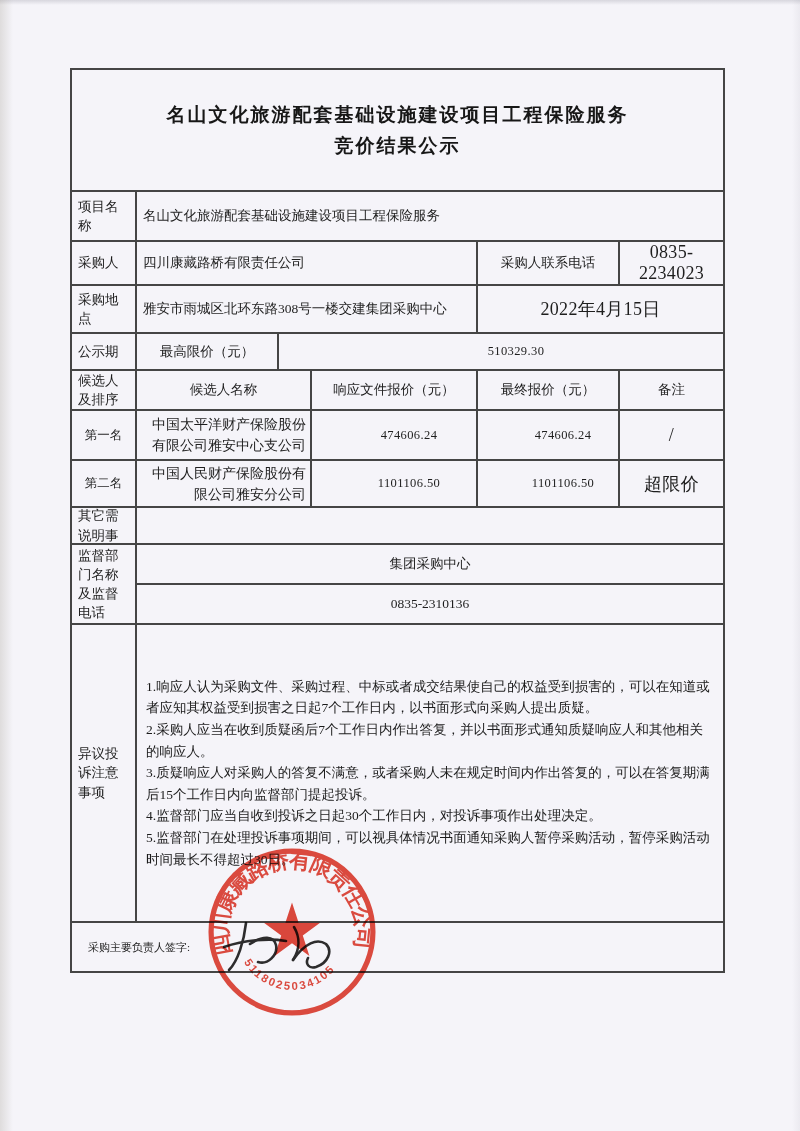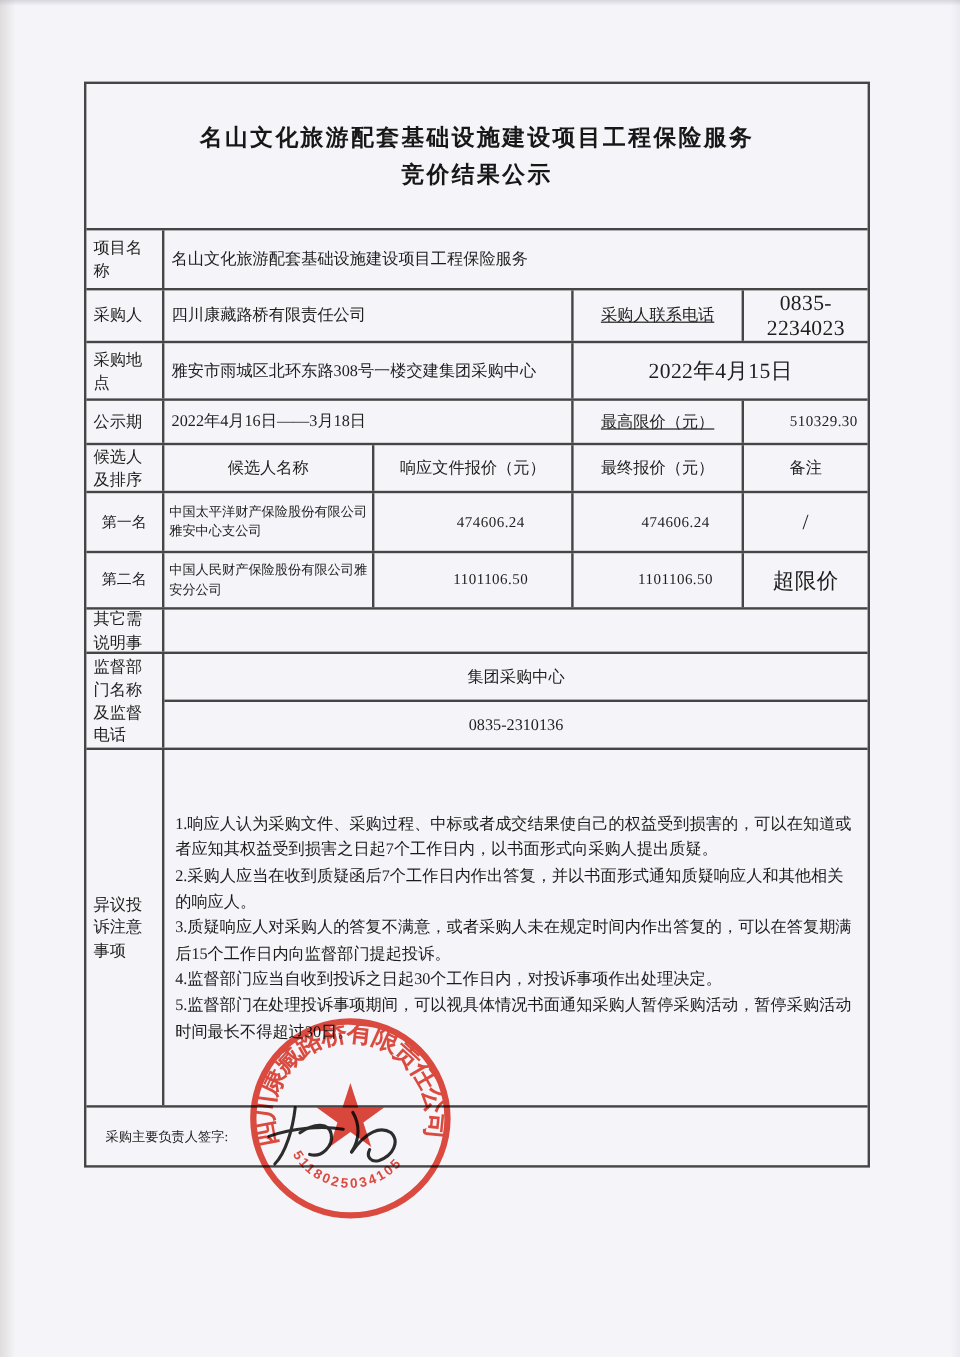--- a/index.html
+++ b/index.html
@@ -32,40 +32,40 @@
   .row:first-child { border-top: none; }
   .cell { border-left: 2px solid #454545; display: flex; align-items: center; padding: 3px 6px; overflow: hidden; }
   .cell:first-child { border-left: none; }
 
   .h120{height:120px}.h50{height:50px}.h44{height:44px}.h48{height:48px}
   .h37{height:37px}.h40{height:40px}.h47{height:47px}.h80{height:80px}
   .h298{height:298px}
 
   .c1 { flex: 0 0 63px; }
   .c2 { flex: 0 0 341px; }
-  .c3 { flex: 0 0 142px; text-decoration: underline; }
+  .c3 { flex: 0 0 142px; }
   .rest, .c4 { flex: 1; }
   .k1 { flex: 0 0 63px; }
   .k2 { flex: 0 0 175px; }
   .k3 { flex: 0 0 166px; }
   .k4 { flex: 0 0 142px; }
   .k5 { flex: 1; }
 
   .title-block {
     display: flex; flex-direction: column; align-items: center; justify-content: center;
     gap: 5px; height: 120px;
     font-family: "Liberation Sans", "DejaVu Sans", sans-serif;
     font-weight: 700; font-size: 19px; letter-spacing: 2px; color: #171717;
   }
   .lbl  { font-size: 13.5px; line-height: 1.42; }
   .vleft{ font-size: 13.5px; line-height: 1.4; }
   .key  { justify-content: center; text-align: center; font-size: 13.5px; }
   .vcent{ justify-content: center; text-align: center; font-size: 18px; letter-spacing: .3px; }
   .rank { justify-content: center; text-align: center; font-size: 12.5px; }
-  .name-small { justify-content: center; text-align: left; font-size: 11px; line-height: 1.5; padding: 2px 4px; }
+  .name-small { justify-content: center; text-align: right; font-size: 14px; line-height: 1.5; padding: 2px 4px; }
   .num  { justify-content: center; text-align: center; font-size: 12.5px; letter-spacing: .4px; padding-left: 36px; }
 
   .supwrap { flex: 1; display: flex; flex-direction: column; border-left: 2px solid #454545; }
   .supcell { flex: 1; display: flex; align-items: center; justify-content: center; font-size: 13.5px; }
   .supcell + .supcell { border-top: 2px solid #454545; text-align: center; }
 
   .objwrap {
     flex: 1; border-left: 2px solid #454545;
     display: flex; flex-direction: column; justify-content: center;
     padding: 8px 10px 8px 9px; font-size: 13.5px; line-height: 1.6; color: #1b1b1b;
@@ -106,21 +106,20 @@
   </div>
 
   <div class="row h48">
     <div class="cell c1 lbl">采购地点</div>
     <div class="cell c2 vleft">雅安市雨城区北环东路308号一楼交建集团采购中心</div>
     <div class="cell c4 vcent">2022年4月15日</div>
   </div>
 
   <div class="row h37">
     <div class="cell c1 lbl">公示期</div>
-    <div class="cell c2 vleft">2022年4月16日——3月18日</div>
     <div class="cell c3 key">最高限价（元）</div>
     <div class="cell c4 num">510329.30</div>
   </div>
 
   <div class="row h40">
     <div class="cell k1 lbl">候选人及排序</div>
     <div class="cell k2 key">候选人名称</div>
     <div class="cell k3 key">响应文件报价（元）</div>
     <div class="cell k4 key">最终报价（元）</div>
     <div class="cell k5 key">备注</div>

